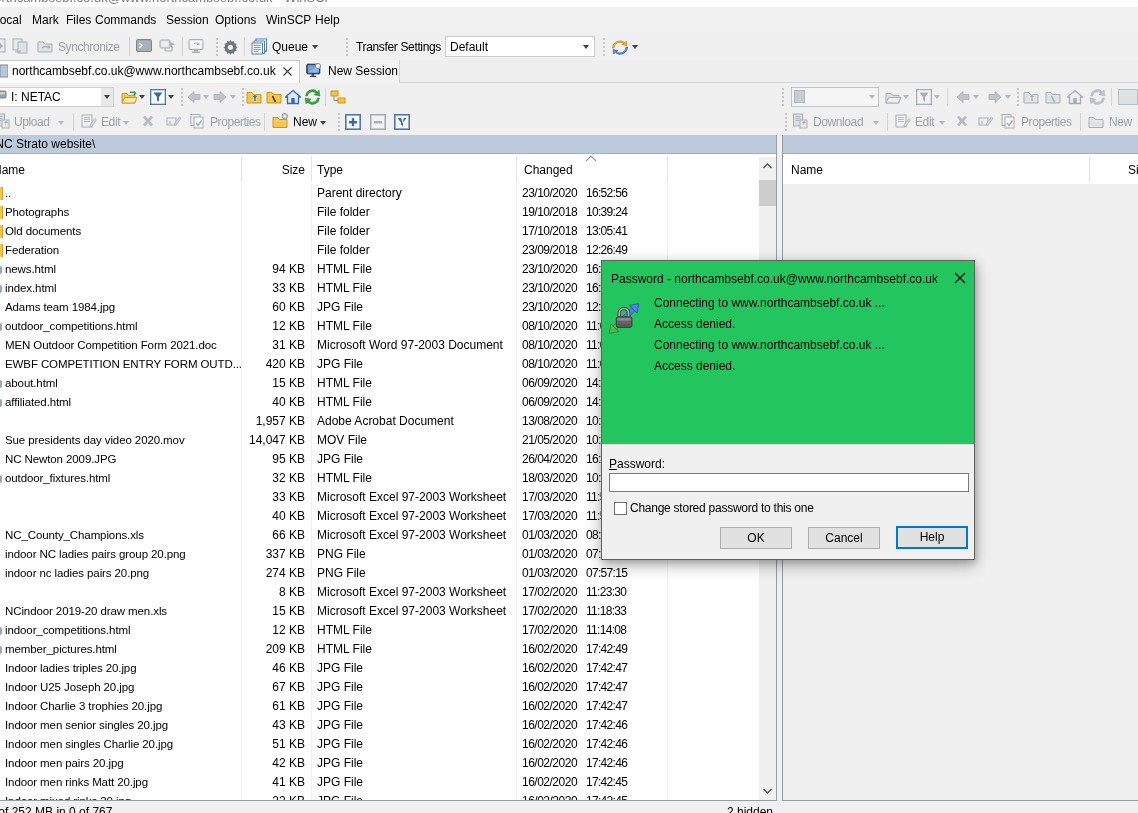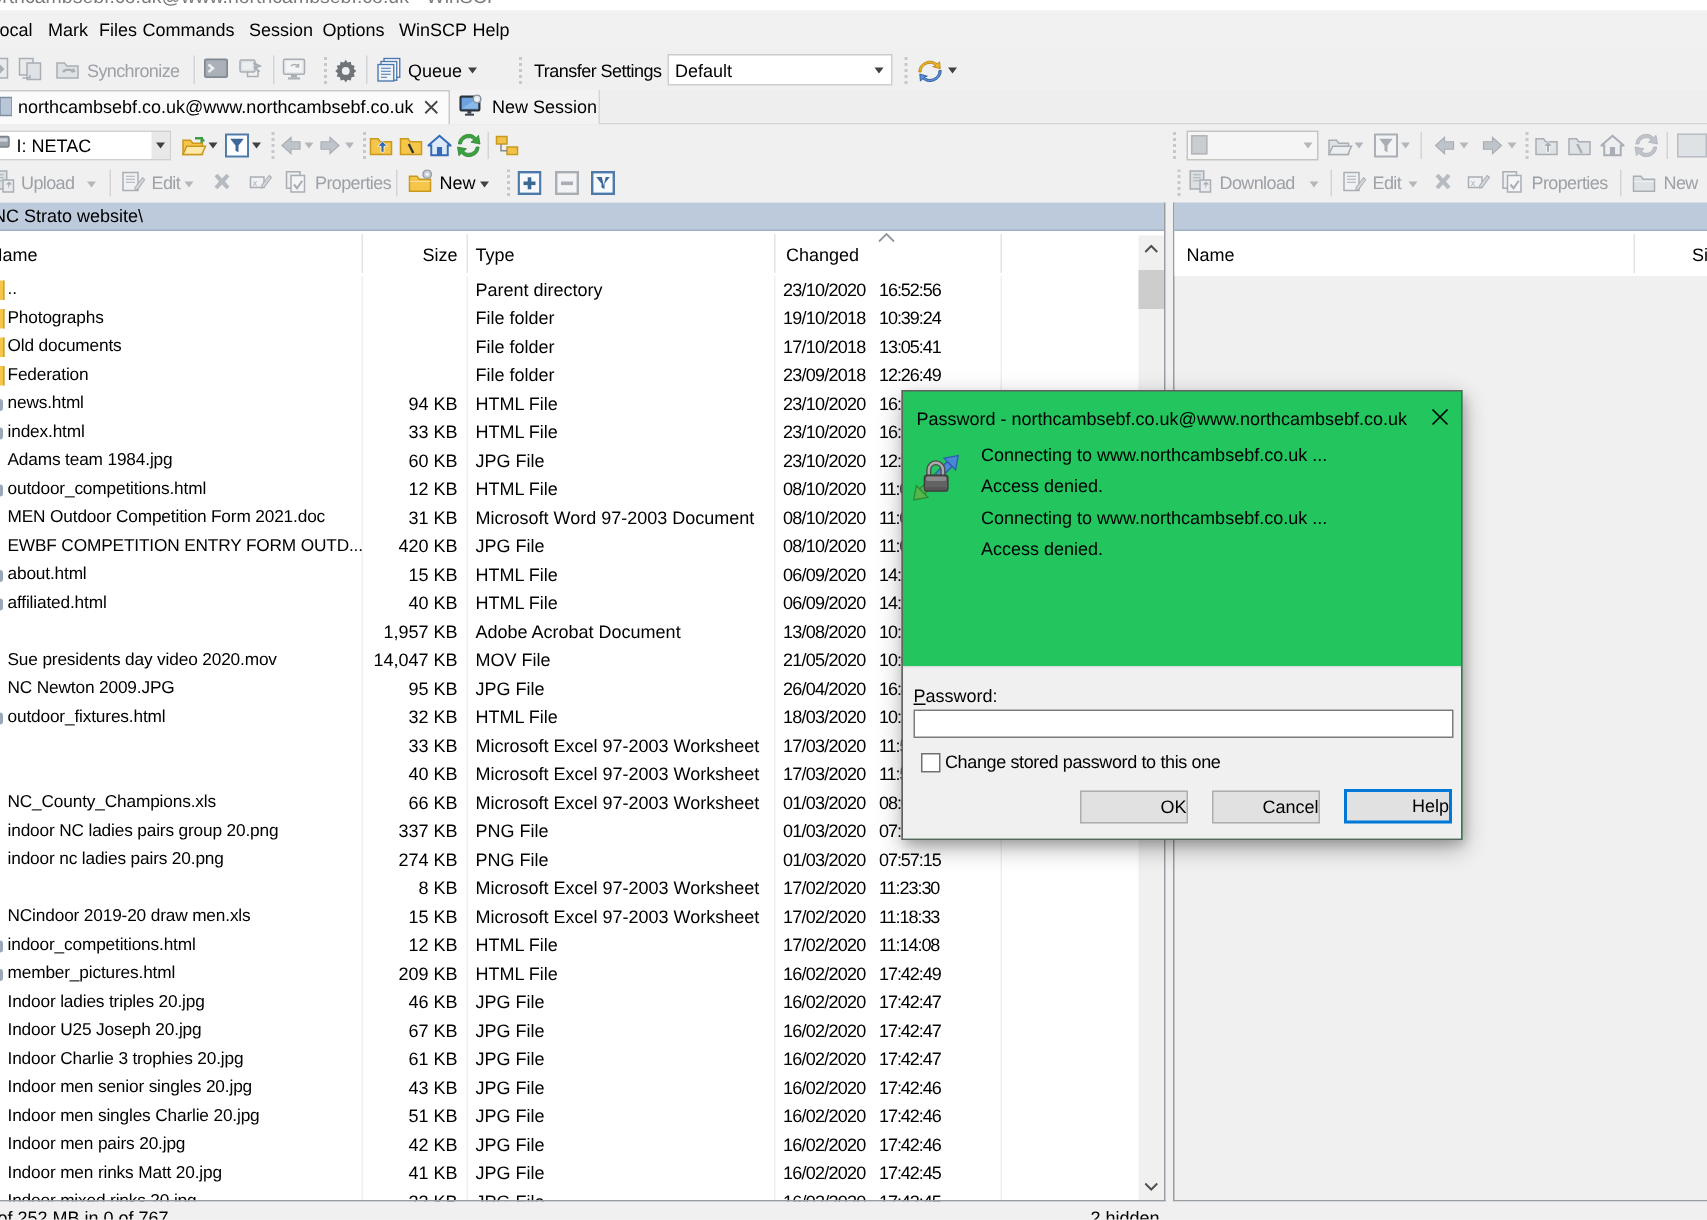--- a/index.html
+++ b/index.html
@@ -10,21 +10,21 @@
 .row .sz{position:absolute;left:241px;width:64px;text-align:right;top:0}
 .row .tp{position:absolute;left:317px;top:0;white-space:nowrap}
 .row .dt{position:absolute;left:522px;top:0;letter-spacing:-0.5px}
 .row .tm{position:absolute;left:586px;top:0;letter-spacing:-0.7px}
 .sl{position:absolute;left:0;top:3px;width:3px;height:13px}
 .sl2{top:6px;height:8px;width:2px;border-radius:0 2px 2px 0}
 .gline{position:absolute;top:184px;height:616px;width:1px;background:#f0f0f0}
 .hline{position:absolute;top:158px;height:24px;width:1px;background:#e4e4e4}
 .gtxt{color:#9da1a6;letter-spacing:-0.4px}
 .btn{position:absolute;height:22px;width:72px;background:#e1e1e1;border:1px solid #adadad;
- text-align:right;line-height:20px;font-size:12px}
+ text-align:center;line-height:20px;font-size:12px}
 </style></head>
 <body>
 <div class="abs" style="left:0;top:0;width:1138px;height:7px;background:#ffffff;overflow:hidden">
     <div style="position:absolute;left:-13px;top:-10px;color:#797c7f;font-size:13px;white-space:nowrap">northcambsebf.co.uk@www.northcambsebf.co.uk - WinSCP</div>
   </div>
 <div class="abs" style="left:0;top:7px;width:1138px;height:26px;background:#f1f1f1">
 <span class="abs" style="left:-7px;top:6px">Local</span>
 <span class="abs" style="left:32px;top:6px">Mark</span>
 <span class="abs" style="left:66px;top:6px">Files</span>
 <span class="abs" style="left:95px;top:6px">Commands</span>

